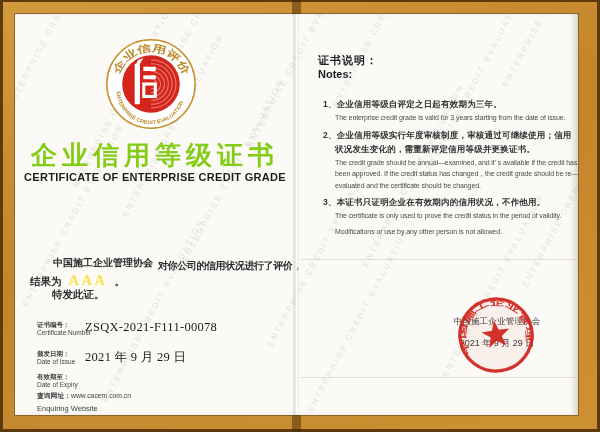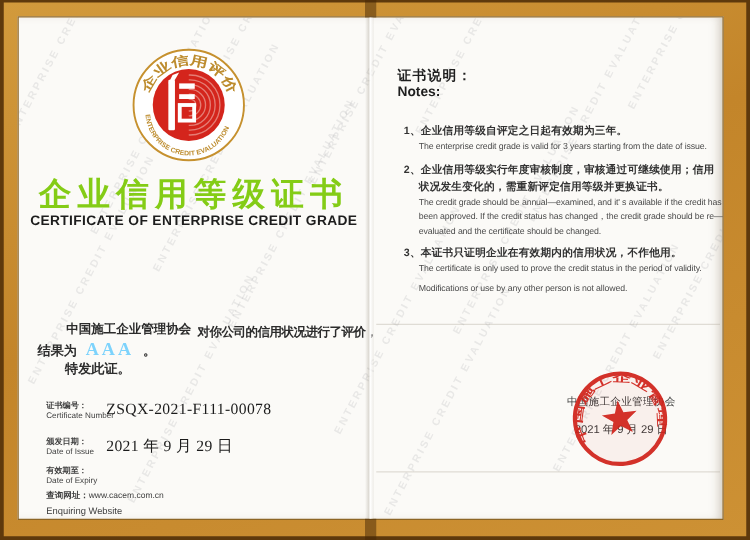--- a/index.html
+++ b/index.html
@@ -33,21 +33,21 @@
   
   .logo{position:absolute;left:103px;top:36px;width:96px;height:96px;}
   .title-cn{position:absolute;left:14px;top:138px;width:282px;text-align:center;
          font-size:26px;font-weight:700;letter-spacing:5px;color:#84cc16;}
   .title-en{position:absolute;left:14px;top:171px;width:282px;text-align:center;
          font-size:11px;font-weight:700;letter-spacing:.3px;color:#1d1d1d;}
   .company{position:absolute;left:37px;top:238px;font-size:10.5px;font-weight:700;color:#2c2c2c;letter-spacing:.8px;}
   .issuer{position:absolute;left:53px;top:256px;font-size:10px;font-weight:700;color:#2c2c2c;}
   .evaluation{position:absolute;left:158px;top:259px;font-size:10px;font-weight:700;color:#2c2c2c;letter-spacing:-.4px;}
   .result{position:absolute;left:30px;top:272px;font-size:10.5px;font-weight:700;color:#2c2c2c;}
-  .result .grade{font-family:"Liberation Serif",serif;font-size:14.5px;letter-spacing:2.5px;margin:0 7px;font-weight:600;color:#7dd3fc;}
+  .result .grade{font-family:"Liberation Serif",serif;font-size:14.5px;letter-spacing:2.5px;margin:0 7px;font-weight:600;color:#fde047;}
   .closing{position:absolute;left:52px;top:288px;font-size:10.5px;font-weight:700;color:#2c2c2c;}
 
   .field{position:absolute;left:37px;width:250px;height:22px;}
   .f-label-cn{font-size:6.5px;font-weight:700;color:#3e3e3e;line-height:8px;}
   .f-label-en{font-size:6.5px;color:#3e3e3e;line-height:8px;}
   .f-value{position:absolute;left:48px;top:-1px;font-size:12.5px;font-family:"Liberation Serif",serif;
          color:#1b1b1b;letter-spacing:.3px;white-space:nowrap;}
   .website{position:absolute;left:37px;top:391px;}
   .web-line{font-size:6.8px;color:#3e3e3e;}
   .web-line .lbl{font-weight:700;}

